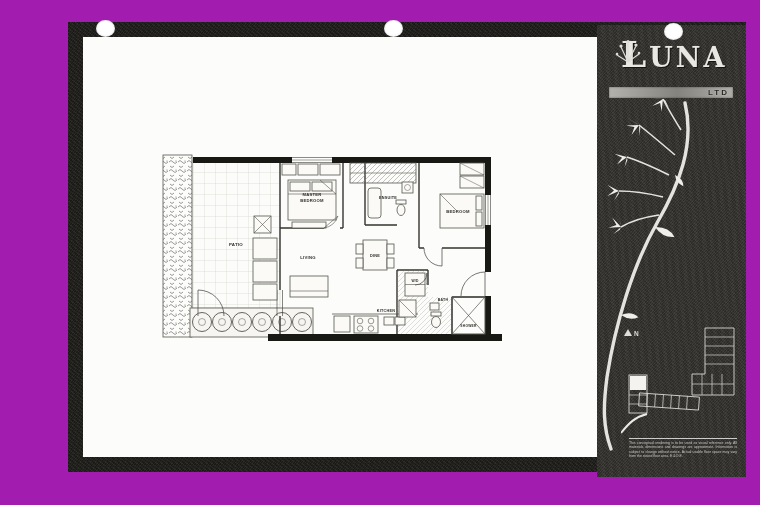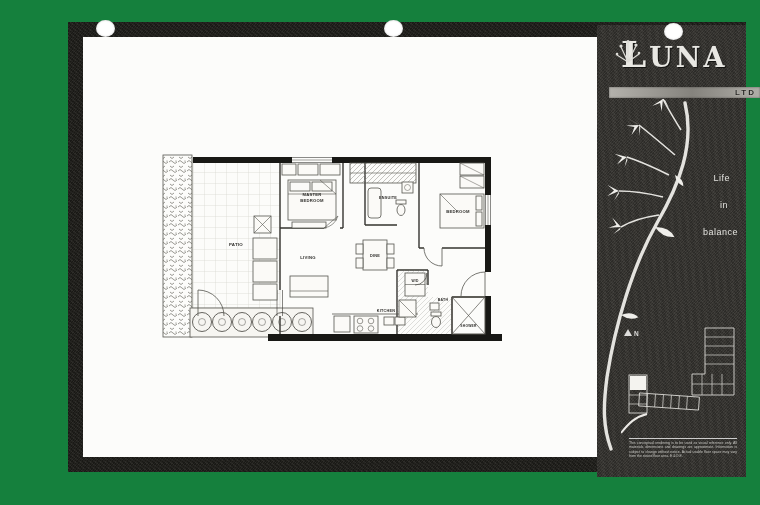--- a/index.html
+++ b/index.html
@@ -1,16 +1,16 @@
 <!DOCTYPE html>
 <html><head>
 <meta charset="utf-8">
 <style>
   html,body{margin:0;padding:0;background:#ffffff;}
-  .page{position:relative;width:760px;height:505px;background:#15803d;overflow:hidden;
+  .page{position:relative;width:760px;height:505px;background:#a21caf;overflow:hidden;
         font-family:"Liberation Sans",sans-serif;}
   
   .frame{position:absolute;left:68px;top:22px;width:678px;height:450px;box-sizing:border-box;
          background:#23221e;
          background-image:repeating-linear-gradient(37deg,rgba(255,255,255,.05) 0 1px,transparent 1px 3px),
                           repeating-linear-gradient(-53deg,rgba(0,0,0,.28) 0 1px,transparent 1px 2px);}
   .frame-inner{position:absolute;left:15px;top:15px;right:15px;bottom:15px;background:#fcfcfa;}
   
   .hole{position:absolute;width:19px;height:17px;border-radius:50%;background:#ffffff;
         box-shadow:inset 0 0 2px rgba(0,0,0,.25);z-index:30;}
@@ -27,21 +27,21 @@
   .panel > .txt{position:absolute;z-index:2;}
   .logo{position:absolute;left:10px;top:12px;width:132px;height:52px;z-index:2;}
   .logo-text{display:block;margin:0 0 0 14px;font-family:"DejaVu Serif",serif;font-weight:bold;
              font-size:27px;line-height:34px;letter-spacing:3px;color:#e9e8e3;
              text-shadow:1px 1px 0 #141412,0 0 1px #777;}
   .logo-text::first-letter{font-size:36px;}
   .logo-sprig{position:absolute;left:6px;top:0px;}
   .logo-bar{position:absolute;left:12px;top:62px;width:124px;height:11px;z-index:2;
             background:linear-gradient(90deg,#b4b2ac,#85837d 55%,#b0aea8);
             background-blend-mode:multiply;display:flex;align-items:center;justify-content:flex-end;
-            box-shadow:inset 0 0 2px rgba(0,0,0,.5);padding-left:27px;}
+            box-shadow:inset 0 0 2px rgba(0,0,0,.5);}
   .logo-bar span{font-size:8px;font-weight:bold;letter-spacing:2px;color:#23221f;padding-right:4px;
                  text-shadow:0 0 1px #e8e8e4;}
   .tagline{position:absolute;right:8px;top:140px;text-align:right;font-size:9px;letter-spacing:.5px;
            color:#e3e2de;line-height:27px;z-index:2;}
   .tagline .t1{display:block;margin-right:8px;}
   .tagline .t2{display:block;margin-right:10px;}
   .tagline .t3{display:block;margin-right:0px;}
   .unitblock{position:absolute;left:10px;right:6px;top:219px;z-index:2;}
   .unit-title{text-align:right;font-size:9.5px;font-weight:bold;color:#f2f1ed;letter-spacing:.3px;}
   .unit-sub{text-align:right;font-size:6.5px;color:#bdbcb8;margin-top:2px;}
@@ -257,25 +257,20 @@
           <circle cx="4" cy="17" r="1.3"></circle>
             <circle cx="26" cy="16" r="1.3"></circle>
         </g>
       </svg>
       <span class="logo-text">LUNA</span>
     </div>
     <div class="logo-bar">
       <span>LTD</span>
     </div>
 
-    <div class="tagline txt">
-      <span class="t1">Life</span>
-      <span class="t2">in</span>
-      <span class="t3">balance</span>
-    </div>
 
 
     <svg class="siteplan" viewBox="0 0 120 114">
       <g>
         <polygon points="7,4 11,11 3,11" fill="#dedddb"></polygon>
         <text x="13" y="11" font-size="6.5" font-weight="bold" fill="#dedddb">N</text>
       </g>
       <g stroke="#d8d7d3" stroke-width="0.9" fill="none">
         <path d="M84 3H113V70H71V49H84Z"></path>
         <path d="M84 12H113M84 21H113M84 30H113M84 39H113M71 59H113" stroke-width="0.7"></path>

